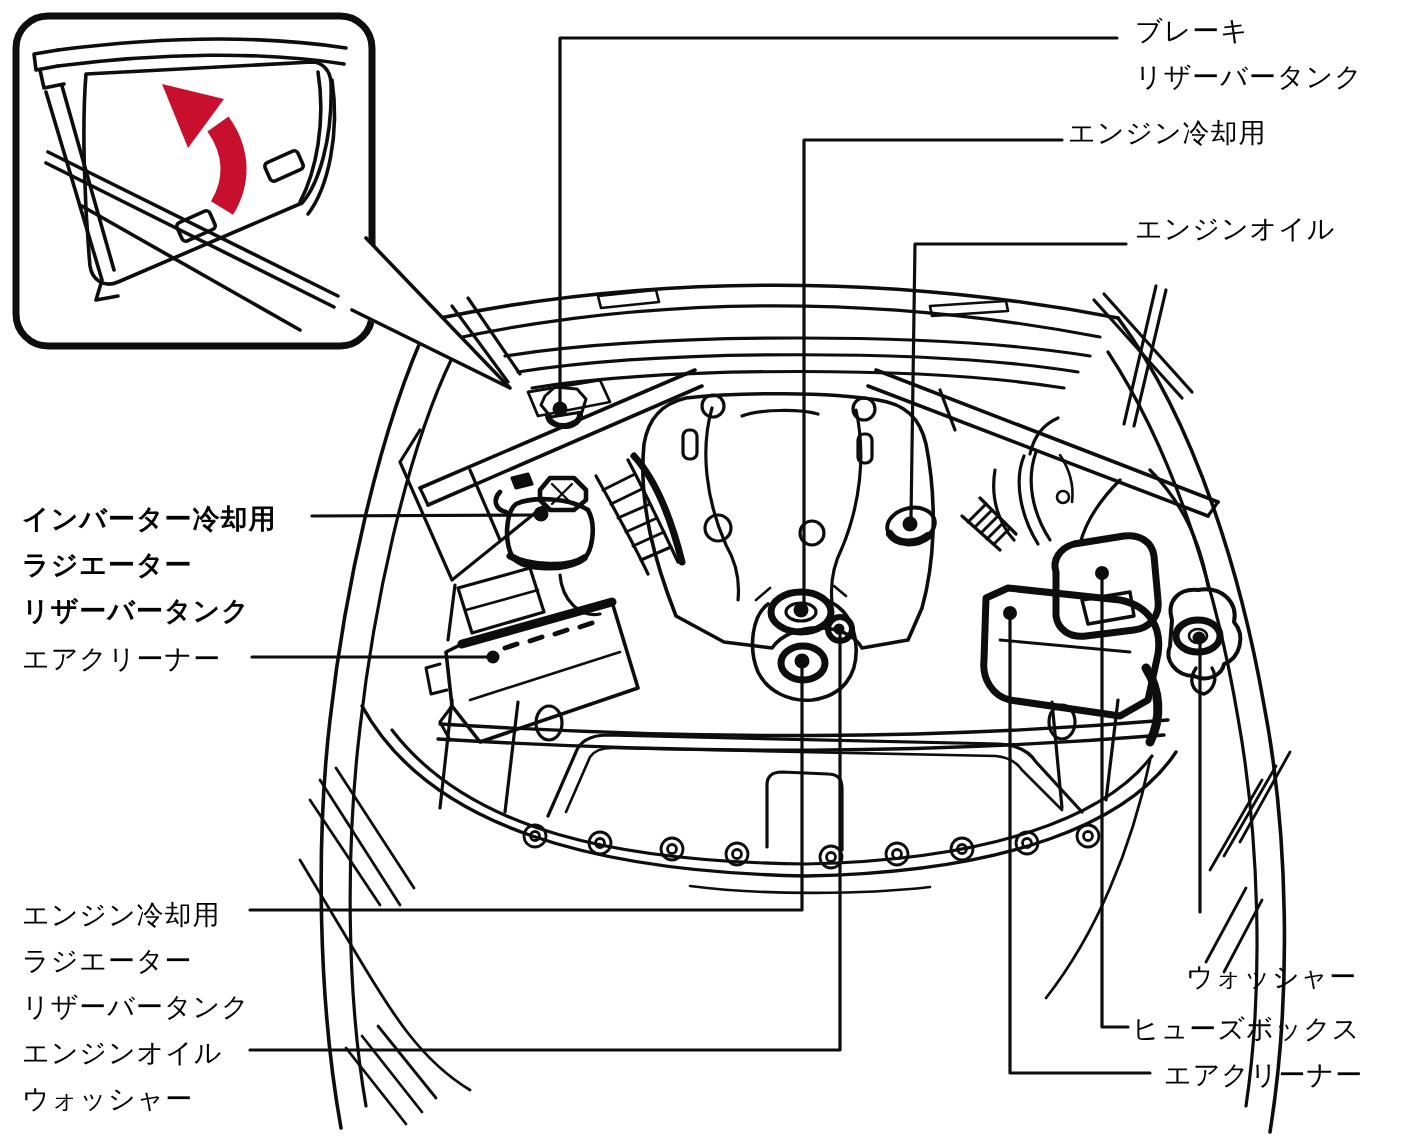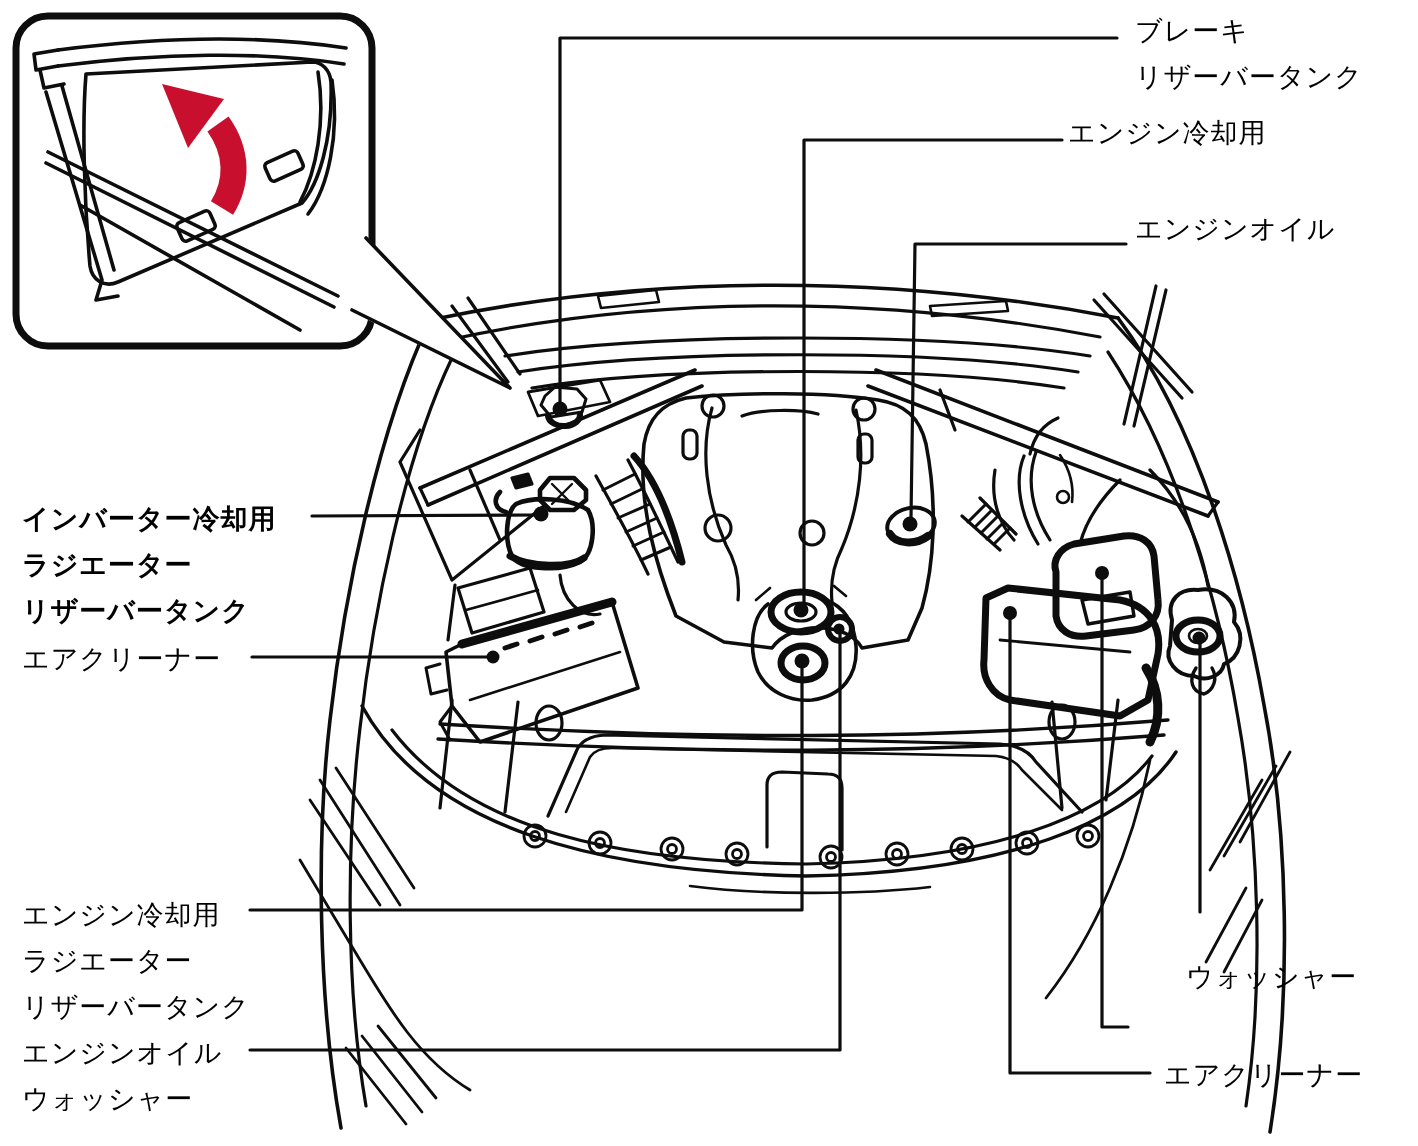--- a/index.html
+++ b/index.html
@@ -277,18 +277,21 @@
 
   <div class="label" style="left:22px;top:1030px;">
     <span>エンジンオイル</span>
     <span>ウォッシャー</span>
   </div>
 
   <div class="label" style="left:1186px;top:918px;margin-top:36px;">
     <span>ウォッシャー</span>
   </div>
 
+  <div class="label" style="left:1132px;top:1006px;">
+    <span>ヒューズボックス</span>
+  </div>
 
   <div class="label" style="left:1164px;top:1052px;">
     <span>エアクリーナー</span>
   </div>
 
 </div>
 
 </body></html>

